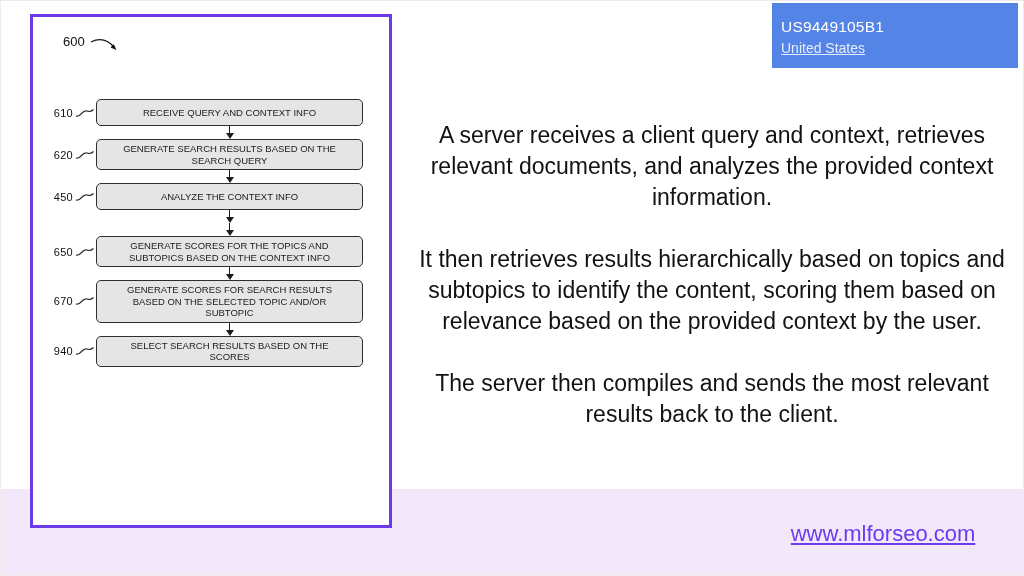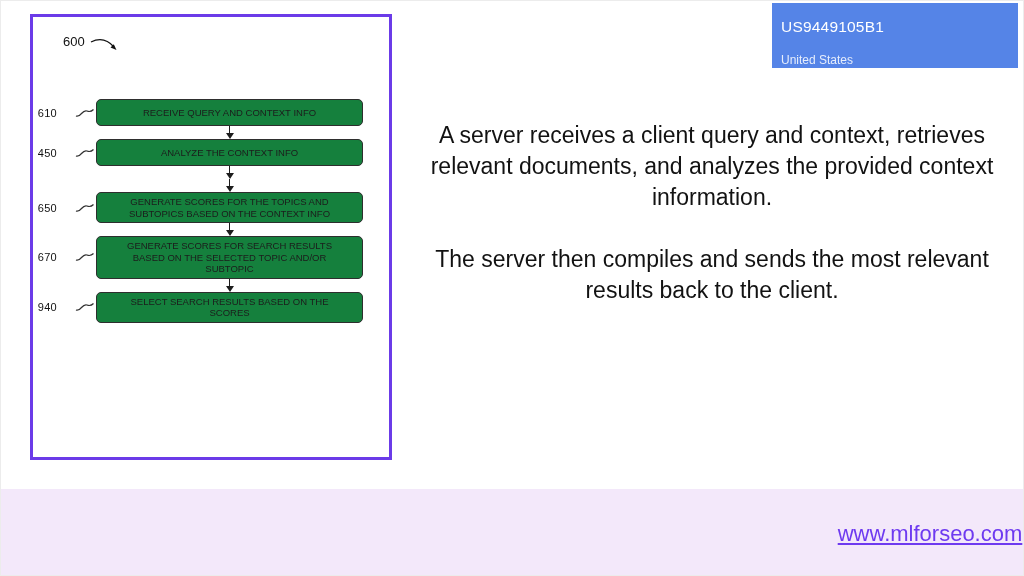--- a/index.html
+++ b/index.html
@@ -14,42 +14,42 @@
     width:1024px;height:576px;position:relative;background:#ffffff;
     font-family:"Liberation Sans", sans-serif;overflow:hidden;color:var(--ink);
   }
   .edge{position:absolute;inset:0;border:1px solid #ececec;pointer-events:none;}
 
   
   .band{position:absolute;left:0;right:0;bottom:0;height:87px;background:var(--band-lavender);}
 
   
   .frame{
-    position:absolute;left:30px;top:14px;width:362px;height:446px;
+    position:absolute;left:30px;top:14px;width:362px;height:514px;
     background:#ffffff;border:3px solid var(--accent-purple);box-sizing:border-box;
   }
   .ref600{
     position:absolute;left:30px;top:17px;display:flex;align-items:flex-start;gap:5px;
     font-size:13px;color:#111;
   }
   .ref600 svg{margin-top:3px;}
 
   .steps{position:absolute;left:63px;top:82px;width:267px;display:flex;flex-direction:column;}
   .step-row{display:flex;flex-direction:column;align-items:center;}
   .step{position:relative;width:267px;}
   .stepbox{
     box-sizing:border-box;width:267px;min-height:27px;
-    border:1.5px solid #2e2e2e;border-radius:5px;background:#15803d;
+    border:1.5px solid #2e2e2e;border-radius:5px;background:#e5e5e5;
     display:flex;align-items:center;justify-content:center;text-align:center;
     font-size:9.5px;line-height:11.5px;padding:3px 8px;color:#1c1c1c;
   }
   .stepbox span{display:inline-block;max-width:236px;}
   .stepnum-wrap{
     position:absolute;right:100%;top:50%;transform:translateY(-50%);
-    display:flex;align-items:center;gap:18px;margin-right:2px;
+    display:flex;align-items:center;gap:2px;margin-right:2px;
   }
   .stepnum{font-size:11px;color:#111;letter-spacing:0.3px;}
   .flow-arrow{height:13px;display:flex;flex-direction:column;align-items:center;}
   .flow-arrow .shaft{width:1.5px;flex:1;background:#1d1d1d;}
   .flow-arrow .head{
     width:0;height:0;border-left:4px solid transparent;border-right:4px solid transparent;
     border-top:6px solid #1d1d1d;
   }
   .step-row:last-child .flow-arrow{display:none;}
 
@@ -57,32 +57,32 @@
     position:absolute;left:0;right:0;bottom:11px;text-align:center;
     font-size:17px;font-weight:bold;color:#111;letter-spacing:0.3px;
   }
 
   
   .badge{
     position:absolute;left:772px;top:3px;width:246px;height:65px;
     background:var(--badge-blue);box-sizing:border-box;padding:15px 10px 8px 9px;color:#ffffff;
   }
   .badge-number{font-size:15.5px;letter-spacing:0.2px;}
-  .badge-country{font-size:12px;color:rgba(255,255,255,0.85);margin-top:17px;}
+  .badge-country{font-size:14px;color:rgba(255,255,255,0.85);margin-top:4px;text-decoration:underline;}
 
   
   .summary{
     position:absolute;left:400px;top:120px;width:624px;
     text-align:center;font-size:23px;line-height:31px;color:#121212;
   }
   .summary p{margin:0 12px 31px;}
 
   
   .site-link{
-    position:absolute;top:521px;left:930px;transform:translateX(-50%);
+    position:absolute;top:521px;left:883px;transform:translateX(-50%);
     font-size:22px;color:var(--link-purple);text-decoration:underline;cursor:pointer;
     white-space:nowrap;
   }
 </style>
 </head>
 <body>
 
 <div class="band"></div>
 
 <div class="frame">
@@ -108,20 +108,37 @@
           <div class="stepbox">
             <span>RECEIVE QUERY AND CONTEXT INFO</span>
           </div>
         </div>
         <div class="flow-arrow">
           <div class="shaft"></div>
           <div class="head"></div>
         </div>
       </div>
 
+      <div class="step-row">
+        <div class="step">
+          <div class="stepnum-wrap">
+            <span class="stepnum">620</span>
+            <svg width="19" height="12" viewBox="0 0 19 12">
+              <path d="M1,9 C6,11 7,2 12,4 C15,5.3 17,4 18.5,2.5" fill="none" stroke="#333" stroke-width="1.2"></path>
+            </svg>
+          </div>
+          <div class="stepbox">
+            <span>GENERATE SEARCH RESULTS BASED ON THE SEARCH QUERY</span>
+          </div>
+        </div>
+        <div class="flow-arrow">
+          <div class="shaft"></div>
+          <div class="head"></div>
+        </div>
+      </div>
 
       <div class="step-row">
         <div class="step">
           <div class="stepnum-wrap">
             <span class="stepnum">450</span>
             <svg width="19" height="12" viewBox="0 0 19 12">
               <path d="M1,9 C6,11 7,2 12,4 C15,5.3 17,4 18.5,2.5" fill="none" stroke="#333" stroke-width="1.2"></path>
             </svg>
           </div>
           <div class="stepbox">
@@ -202,19 +219,20 @@
 
 <div class="badge">
   <div class="badge-number">US9449105B1</div>
   <div class="badge-country">United States</div>
 </div>
 
 <div class="summary">
 
     <p>A server receives a client query and context, retrieves relevant documents, and analyzes the provided context information.</p>
 
+    <p>It then retrieves results hierarchically based on topics and subtopics to identify the content, scoring them based on relevance based on the provided context by the user.</p>
 
     <p>The server then compiles and sends the most relevant results back to the client.</p>
   </div>
 
 <a class="site-link" href="#">www.mlforseo.com</a>
 
 <div class="edge"></div>
 
 </body></html>

